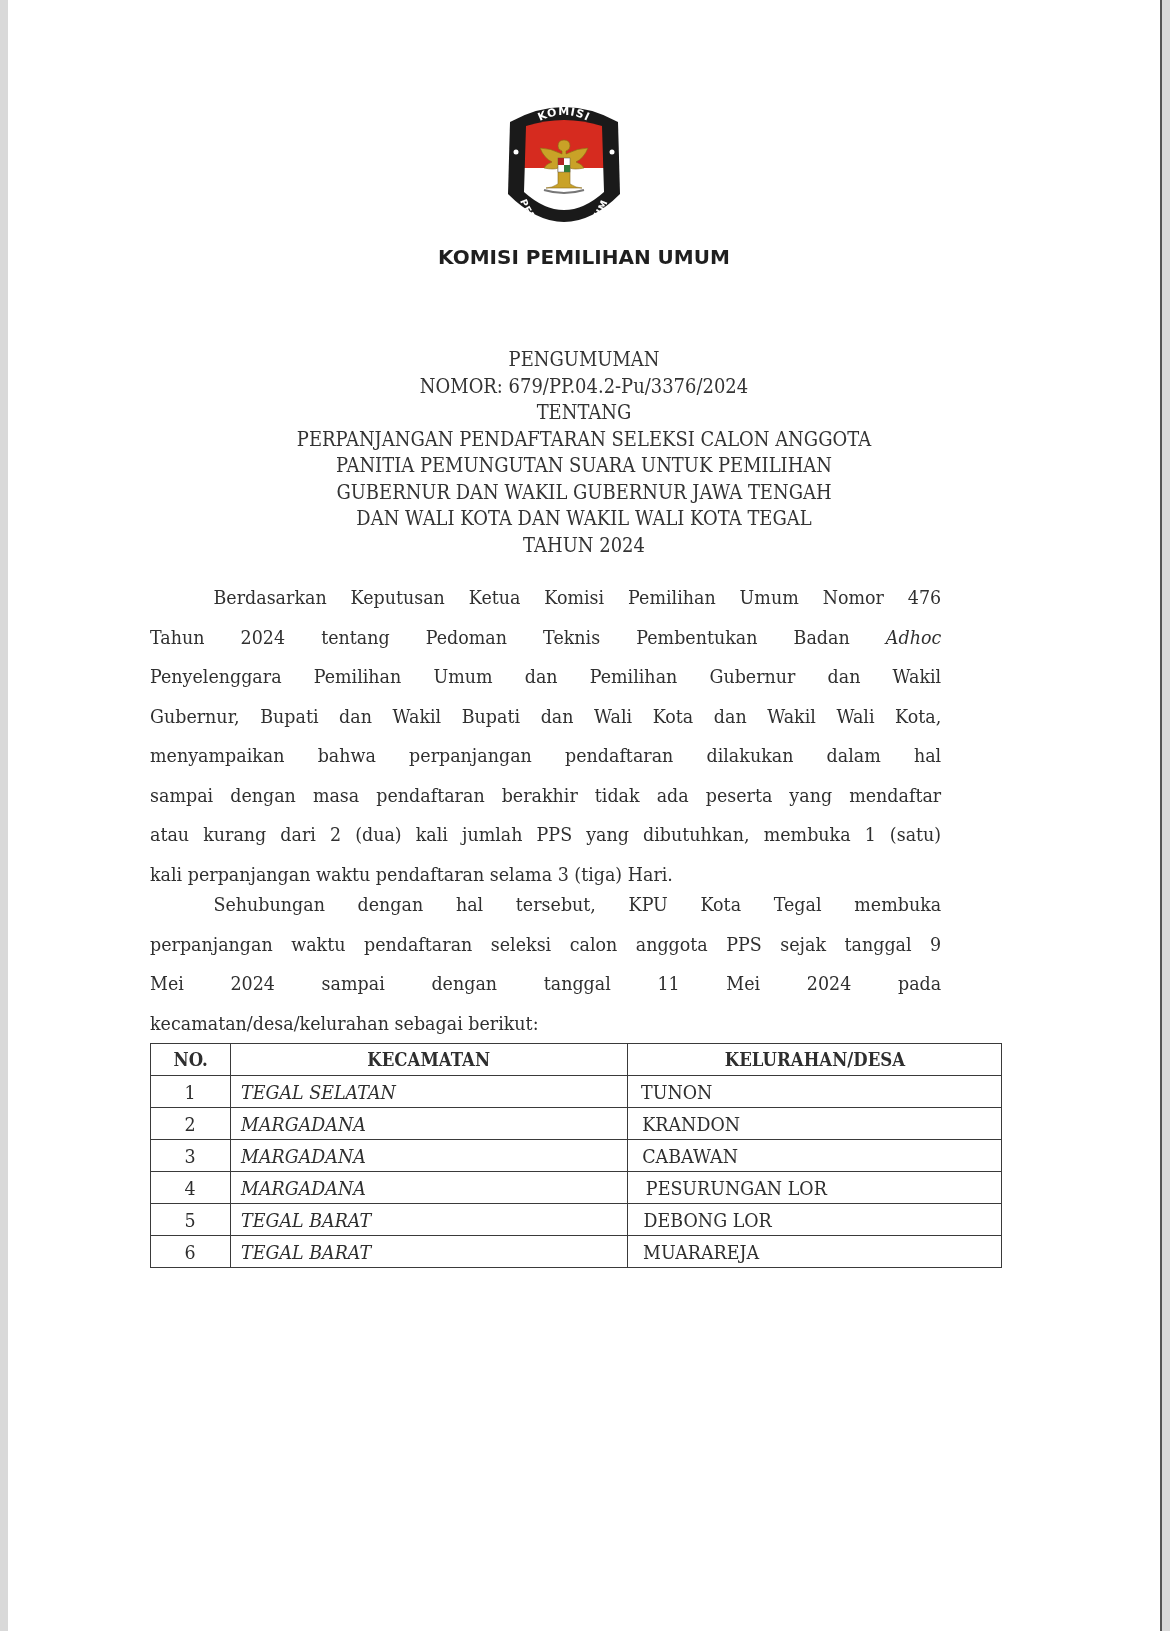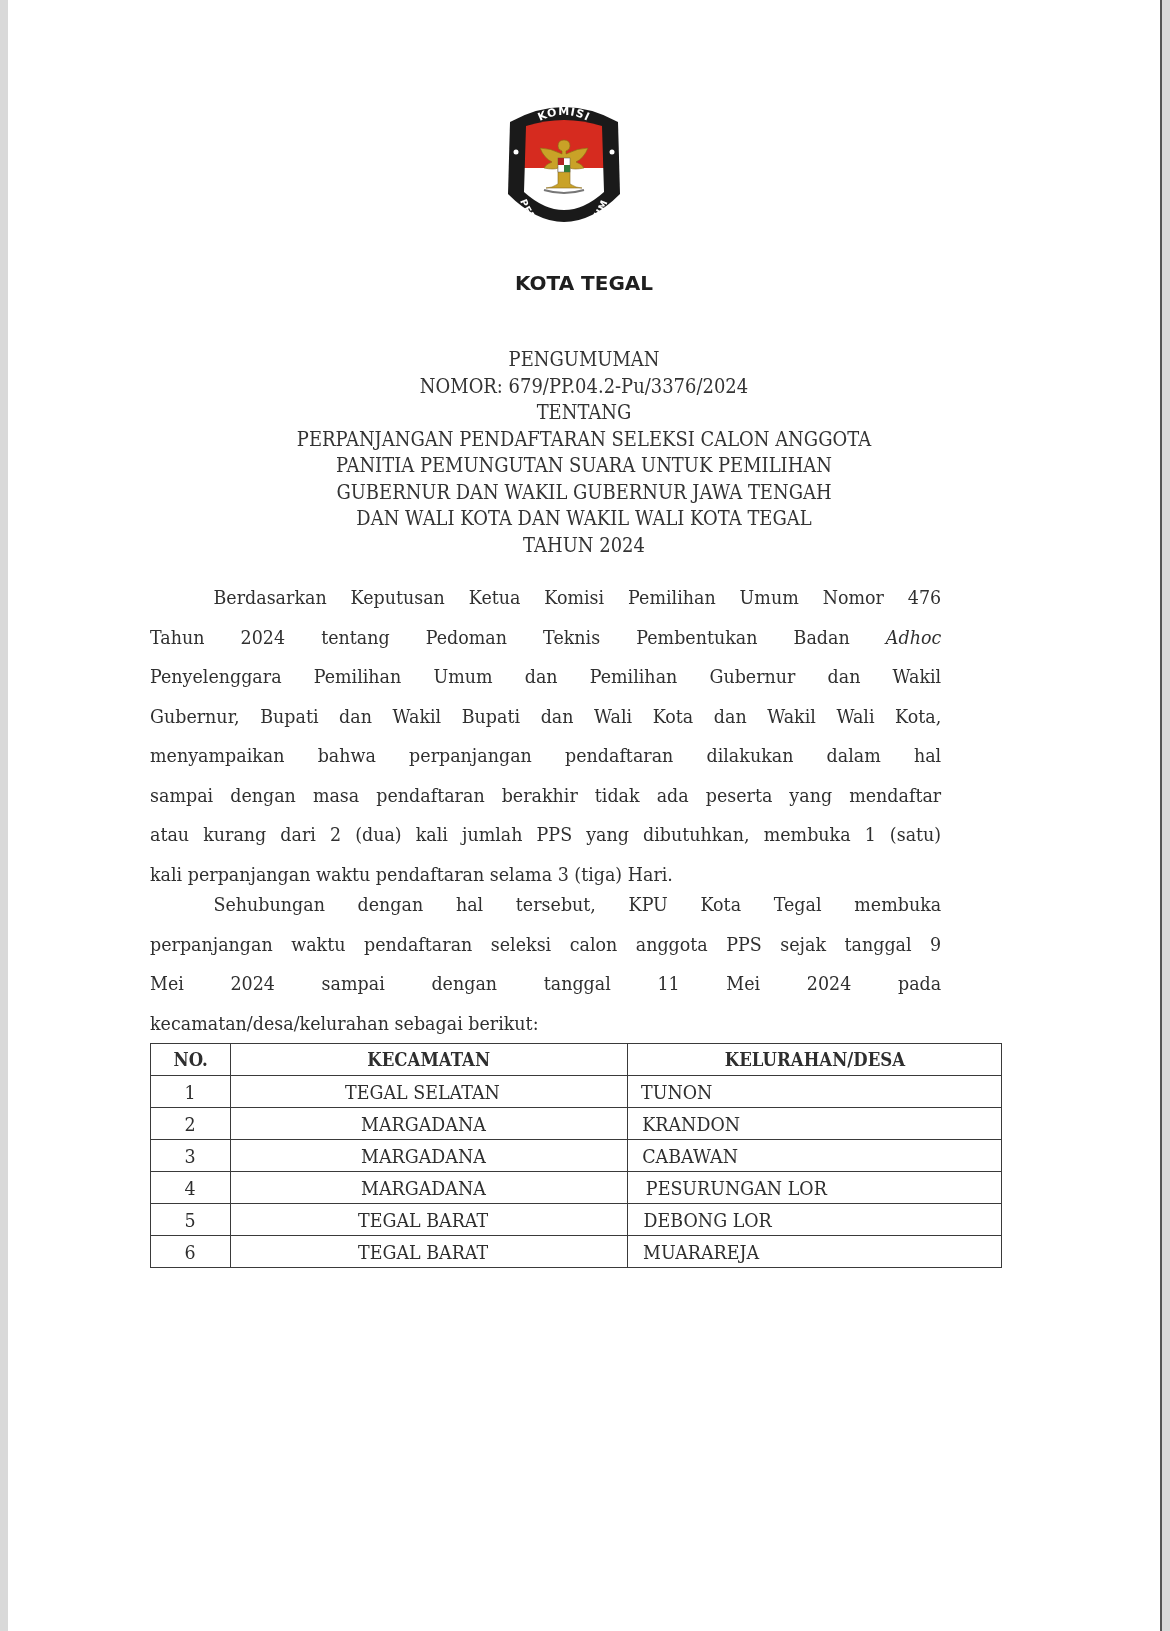--- a/index.html
+++ b/index.html
@@ -43,21 +43,21 @@
     border-collapse:collapse;
     font-family:"DejaVu Serif", serif; font-size:19px; color:#2e2e2e;
   }
   table.data th, table.data td {
     border:1.5px solid #3a3a3a; height:31px; padding:0 10px;
     white-space:nowrap;
     margin-top:38px;
   }
   table.data th { font-weight:bold; text-align:center; font-size:18px; }
   table.data td.no { text-align:center; width:59px; }
-  table.data td.kec { text-align:center; width:376px; }
+  table.data td.kec { text-align:left; width:376px;font-style:italic; }
   table.data td.kel { text-align:left; }
   .cell-inner { display:inline-block; transform:scaleX(0.92); transform-origin:left center; }
   .cell-inner.c { transform-origin:center center; }
 </style>
 </head>
 <body>
 
 <div class="page">
 
   <div class="logo">
@@ -86,21 +86,21 @@
         <textPath href="#arcTop" startOffset="50%" text-anchor="middle">KOMISI</textPath>
       </text>
       <text font-family="DejaVu Sans, sans-serif" font-weight="bold" font-size="9.5" fill="#ffffff" letter-spacing="1.5">
         <textPath href="#arcBot" startOffset="50%" text-anchor="middle">PEMILIHAN UMUM</textPath>
       </text>
       <circle cx="16" cy="56" r="2.5" fill="#ffffff"></circle>
       <circle cx="112" cy="56" r="2.5" fill="#ffffff"></circle>
     </svg>
   </div>
 
-  <div class="org" style="top:270px;">KOTA TEGAL</div>
+  <div class="org" style="top:244px;">KOMISI PEMILIHAN UMUM</div>
 
   <div class="title-block">
     <div>PENGUMUMAN</div>
     <div>NOMOR: 679/PP.04.2-Pu/3376/2024</div>
     <div>TENTANG</div>
     <div>PERPANJANGAN PENDAFTARAN SELEKSI CALON ANGGOTA</div>
     <div>PANITIA PEMUNGUTAN SUARA UNTUK PEMILIHAN</div>
     <div>GUBERNUR DAN WAKIL GUBERNUR JAWA TENGAH</div>
     <div>DAN WALI KOTA DAN WAKIL WALI KOTA TEGAL</div>
     <div>TAHUN 2024</div>

